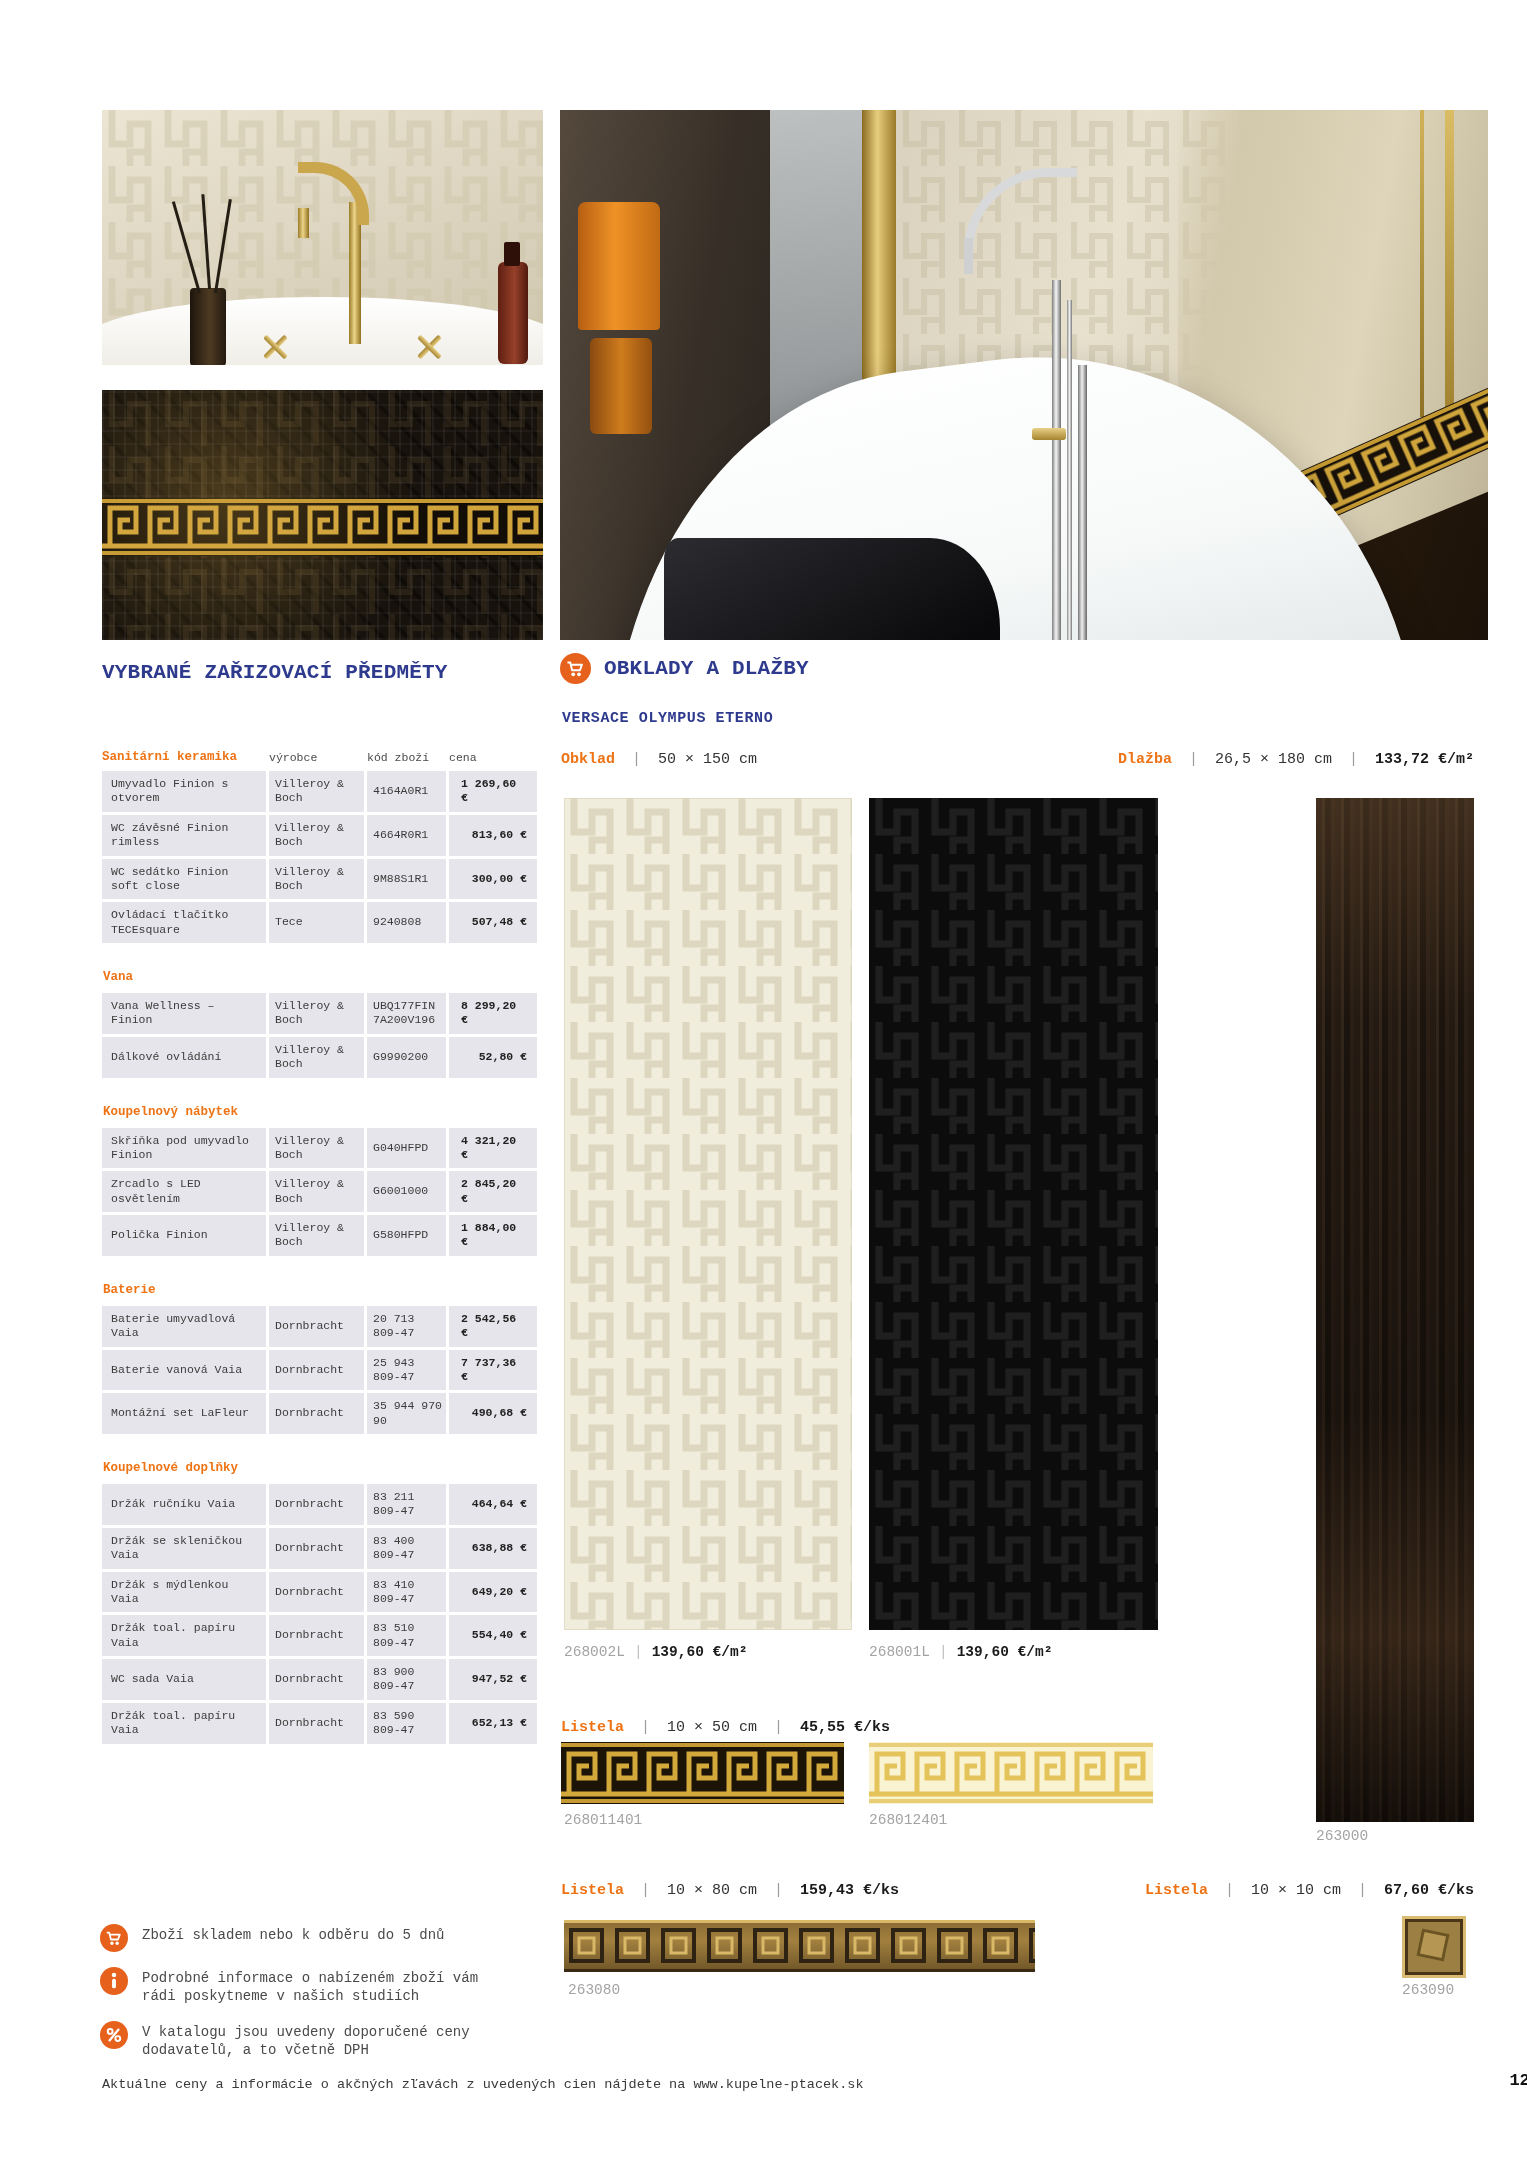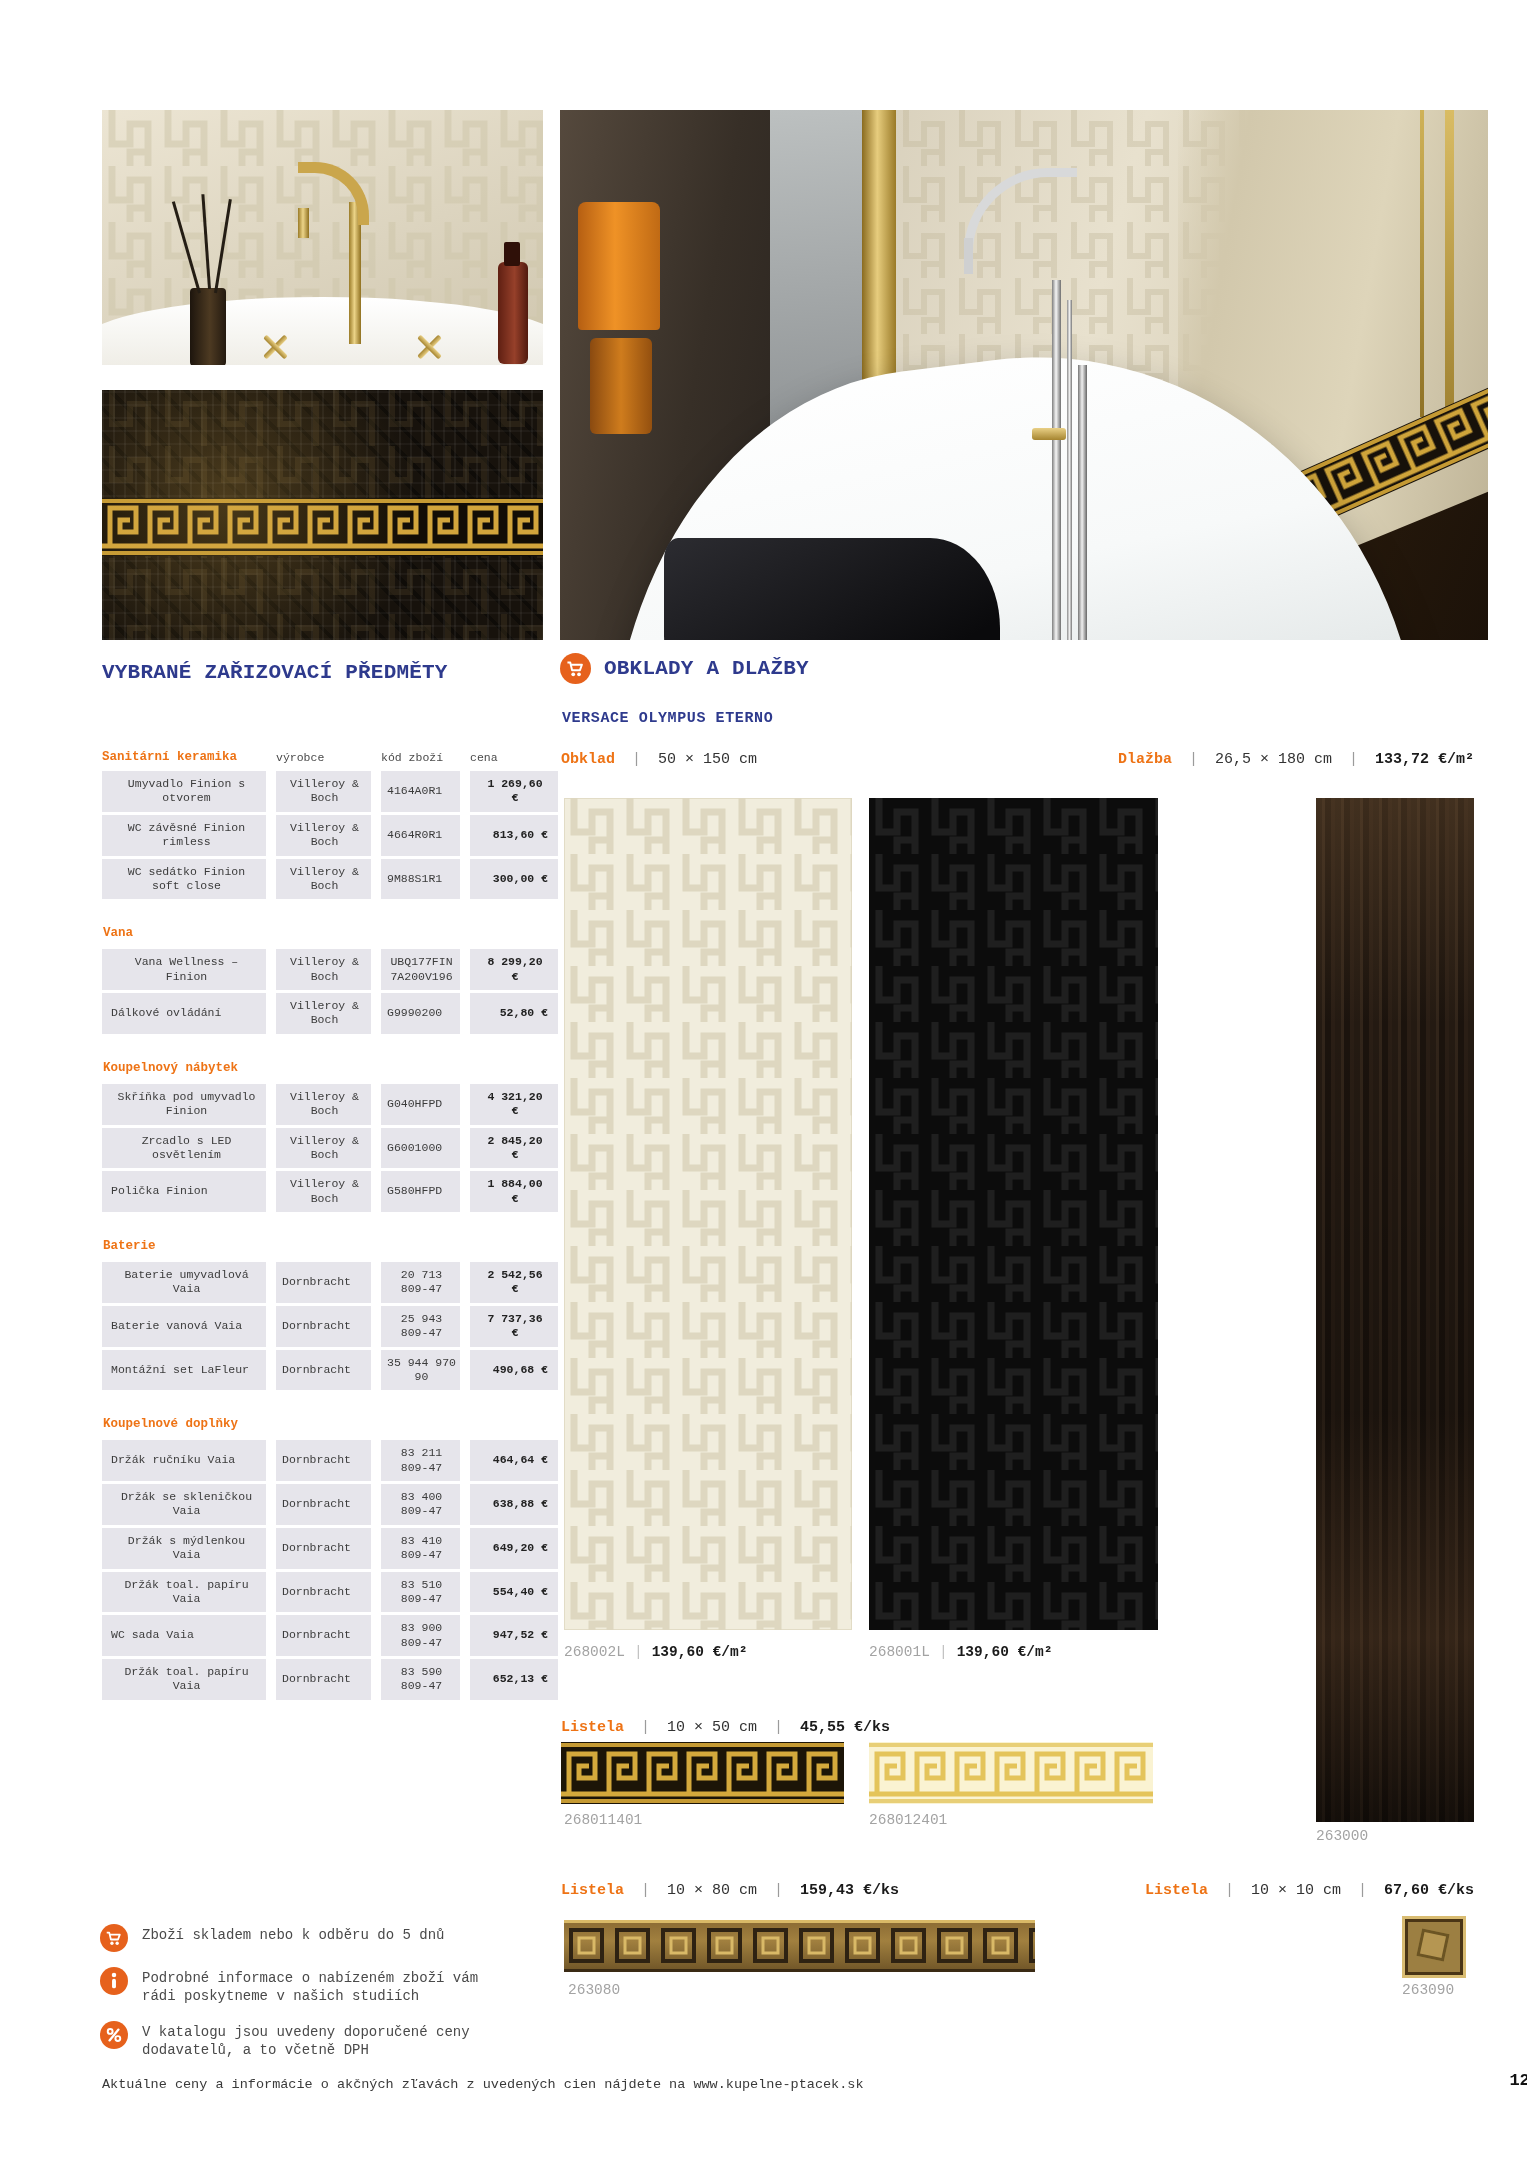--- a/index.html
+++ b/index.html
@@ -73,21 +73,21 @@
 
   
   .h-left{left:74px;top:661px;font-size:21px;font-weight:700;color:#2e3a8d;letter-spacing:.2px;}
   .h-right{left:532px;top:653px;display:flex;align-items:center;gap:13px;}
   .h-right .txt{font-size:21px;font-weight:700;color:#2e3a8d;letter-spacing:.2px;}
   .h-right svg{width:31px;height:31px;display:block;}
   .collection{left:534px;top:710px;font-size:15px;font-weight:700;color:#2e3a8d;letter-spacing:.6px;}
 
   
   .ptable{left:74px;top:750px;width:436px;}
-  .table-header-row,.trow{display:grid;grid-template-columns:164px 95px 79px 88px;column-gap:10px;text-align:center;}
+  .table-header-row,.trow{display:grid;grid-template-columns:164px 95px 79px 88px;column-gap:3px;}
   .table-header-row{margin-bottom:5px;}
   .hcell{font-size:11.5px;color:#4a4a4a;display:flex;align-items:flex-end;padding-bottom:2px;}
   .hcell.th-title{color:#ee7315;font-weight:700;font-size:12.5px;}
   .trow{margin-bottom:3px;}
   .cell{background:#e6e5eb;font-size:11.5px;line-height:1.25;color:#3c3c3c;
         display:flex;align-items:center;padding:6px 4px 6px 0;}
   .c-name{padding-left:9px;}
   .c-vendor,.c-code{padding-left:6px;}
   .c-price{justify-content:flex-end;padding-right:10px;font-weight:700;color:#222;padding-left:12px;}
   .sec-title{color:#ee7315;font-weight:700;font-size:12.5px;margin:27px 0 9px 1px;}
@@ -260,20 +260,26 @@
         <div class="cell c-vendor">Villeroy &amp; Boch</div>
         <div class="cell c-code">4664R0R1</div>
         <div class="cell c-price">813,60 €</div>
       </div>
       <div class="trow">
         <div class="cell c-name">WC sedátko Finion soft close</div>
         <div class="cell c-vendor">Villeroy &amp; Boch</div>
         <div class="cell c-code">9M88S1R1</div>
         <div class="cell c-price">300,00 €</div>
       </div>
+      <div class="trow">
+        <div class="cell c-name">Ovládací tlačítko TECEsquare</div>
+        <div class="cell c-vendor">Tece</div>
+        <div class="cell c-code">9240808</div>
+        <div class="cell c-price">507,48 €</div>
+      </div>
       <div class="sec-title">Vana</div>
       <div class="trow">
         <div class="cell c-name">Vana Wellness – Finion</div>
         <div class="cell c-vendor">Villeroy &amp; Boch</div>
         <div class="cell c-code">UBQ177FIN 7A200V196</div>
         <div class="cell c-price">8 299,20 €</div>
       </div>
       <div class="trow">
         <div class="cell c-name">Dálkové ovládání</div>
         <div class="cell c-vendor">Villeroy &amp; Boch</div>

